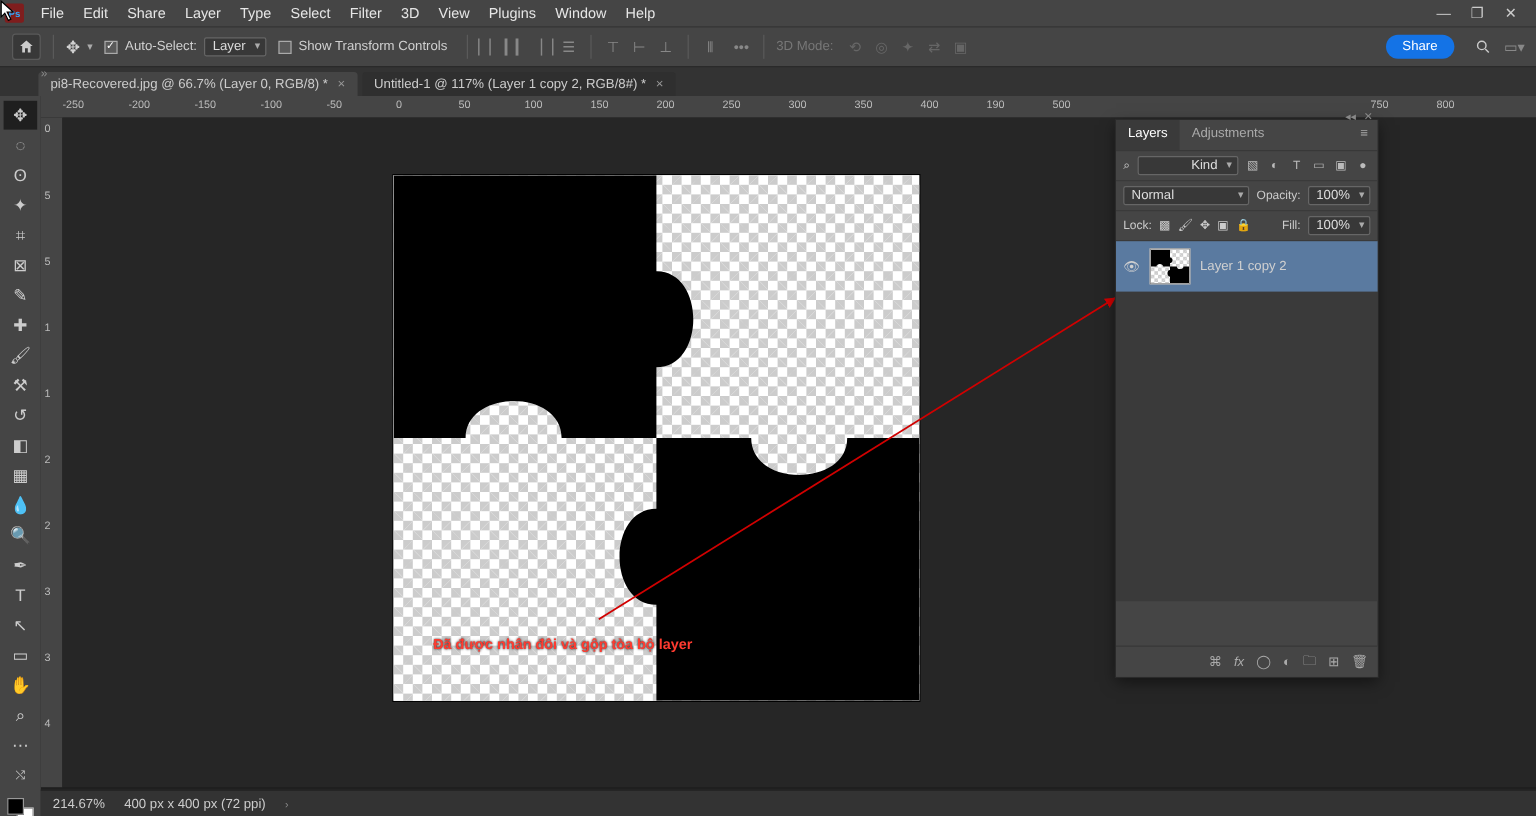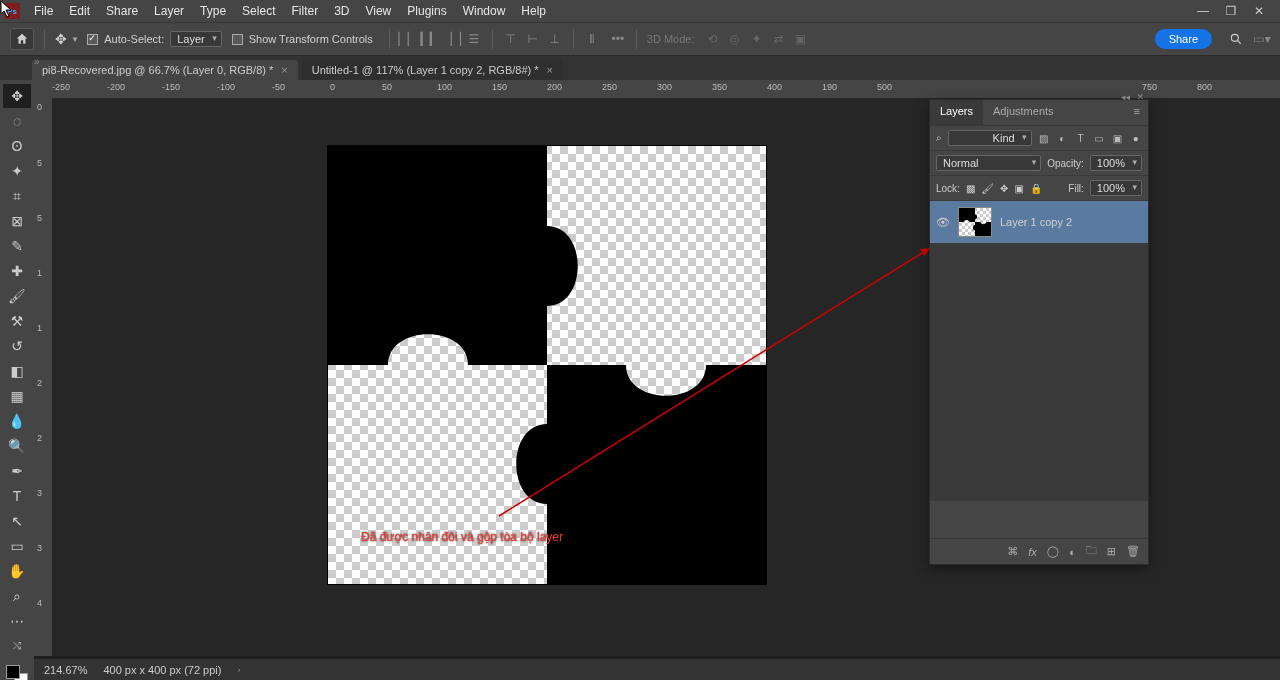--- a/index.html
+++ b/index.html
@@ -44,21 +44,21 @@
   .checker { position:absolute; inset:0;
     background-image:
       linear-gradient(45deg,#ccc 25%,transparent 25%),
       linear-gradient(-45deg,#ccc 25%,transparent 25%),
       linear-gradient(45deg,transparent 75%,#ccc 75%),
       linear-gradient(-45deg,transparent 75%,#ccc 75%);
     background-size:16px 16px;
     background-position:0 0,0 8px,8px -8px,-8px 0;
     background-color:#fff;
   }
-  .annot { position:absolute; color:#ff3b30; font-weight:normal; font-size:12px; text-shadow:0 0 2px #000; }
+  .annot { position:absolute; color:#ff3b30; font-weight:bold; font-size:12px; text-shadow:0 0 2px #000; }
   .arrow { position:absolute; pointer-events:none; }
   
   .panel { position:absolute; right:132px; top:2px; width:218px; bottom:92px; background:#454545; box-shadow:0 0 0 1px #2a2a2a, 0 4px 12px rgba(0,0,0,.5); }
   .panel .tabhdr { display:flex; height:26px; border-bottom:1px solid #383838; }
   .panel .tab { padding:5px 10px; font-size:11px; color:#aaa; }
   .panel .tab.act { color:#fff; background:#3a3a3a; }
   .panel .menu-ico { margin-left:auto; padding:5px 8px; color:#aaa; }
   .panel .row { display:flex; align-items:center; gap:6px; padding:4px 6px; border-bottom:1px solid #3a3a3a; font-size:10px; color:#ccc;}
   .panel .filter-row .mini { width:14px; text-align:center; color:#bbb; }
   .panel .lay { display:flex; align-items:center; gap:8px; background:#5a7aa0; padding:6px; }

